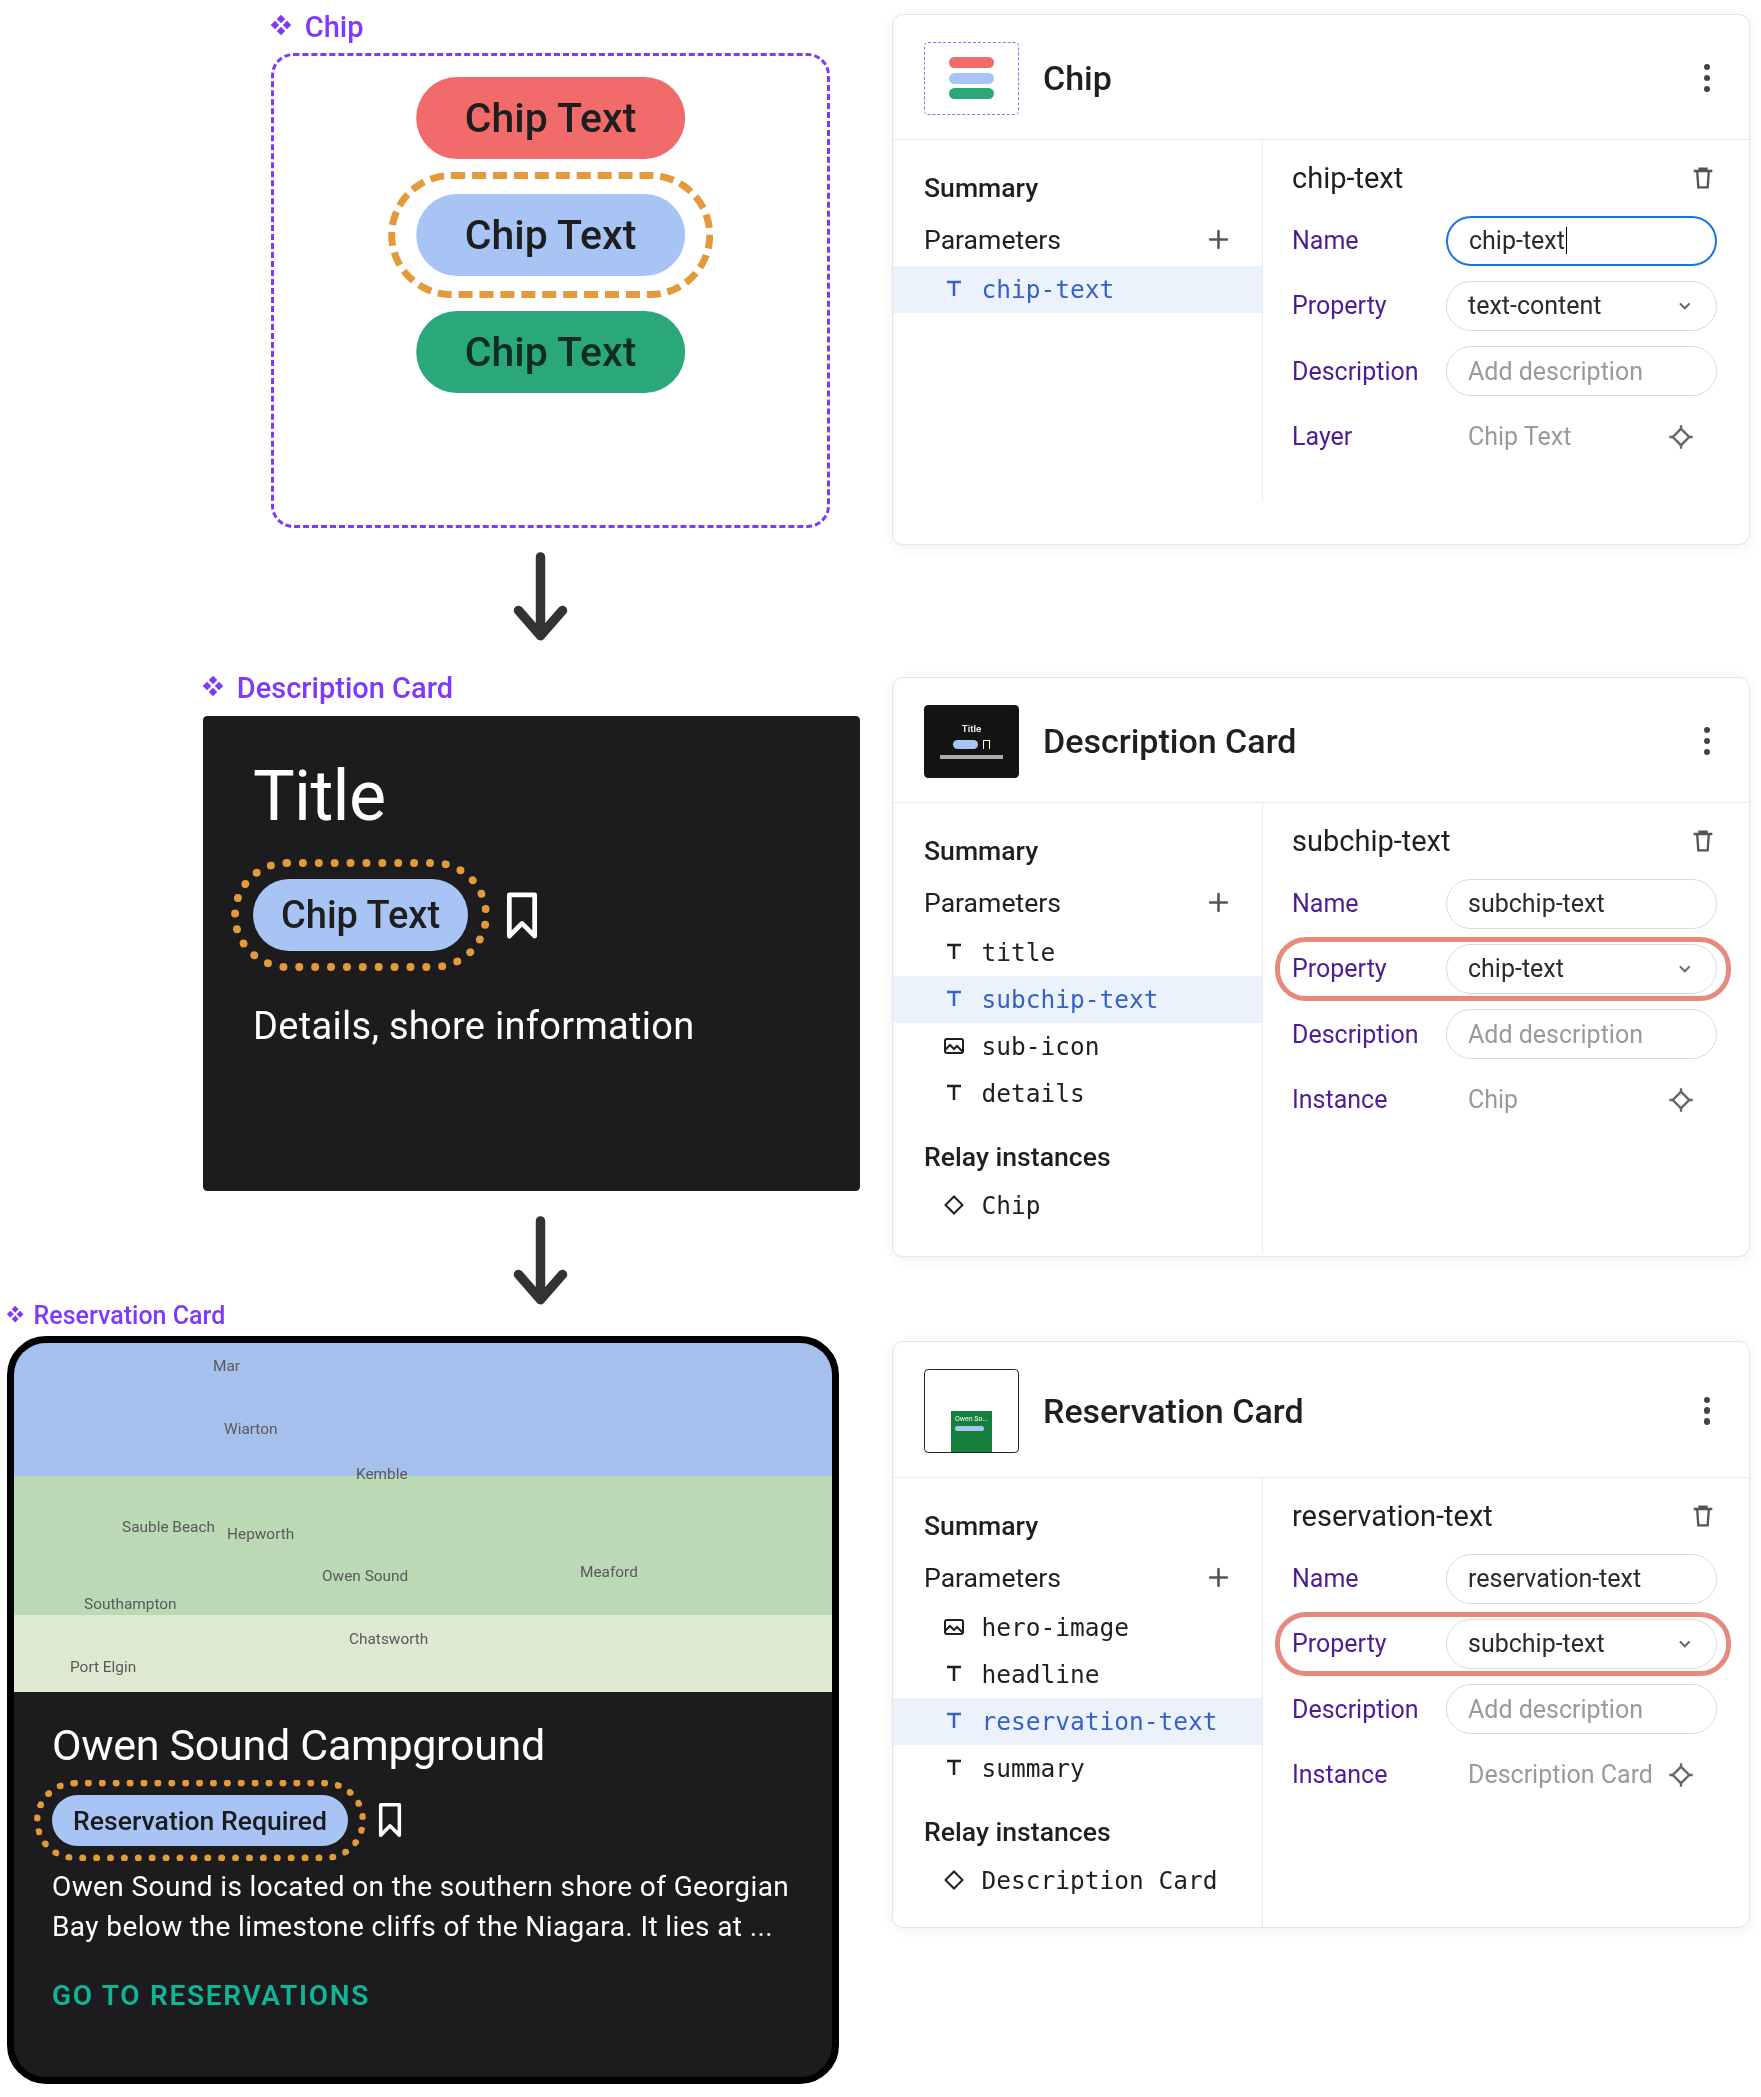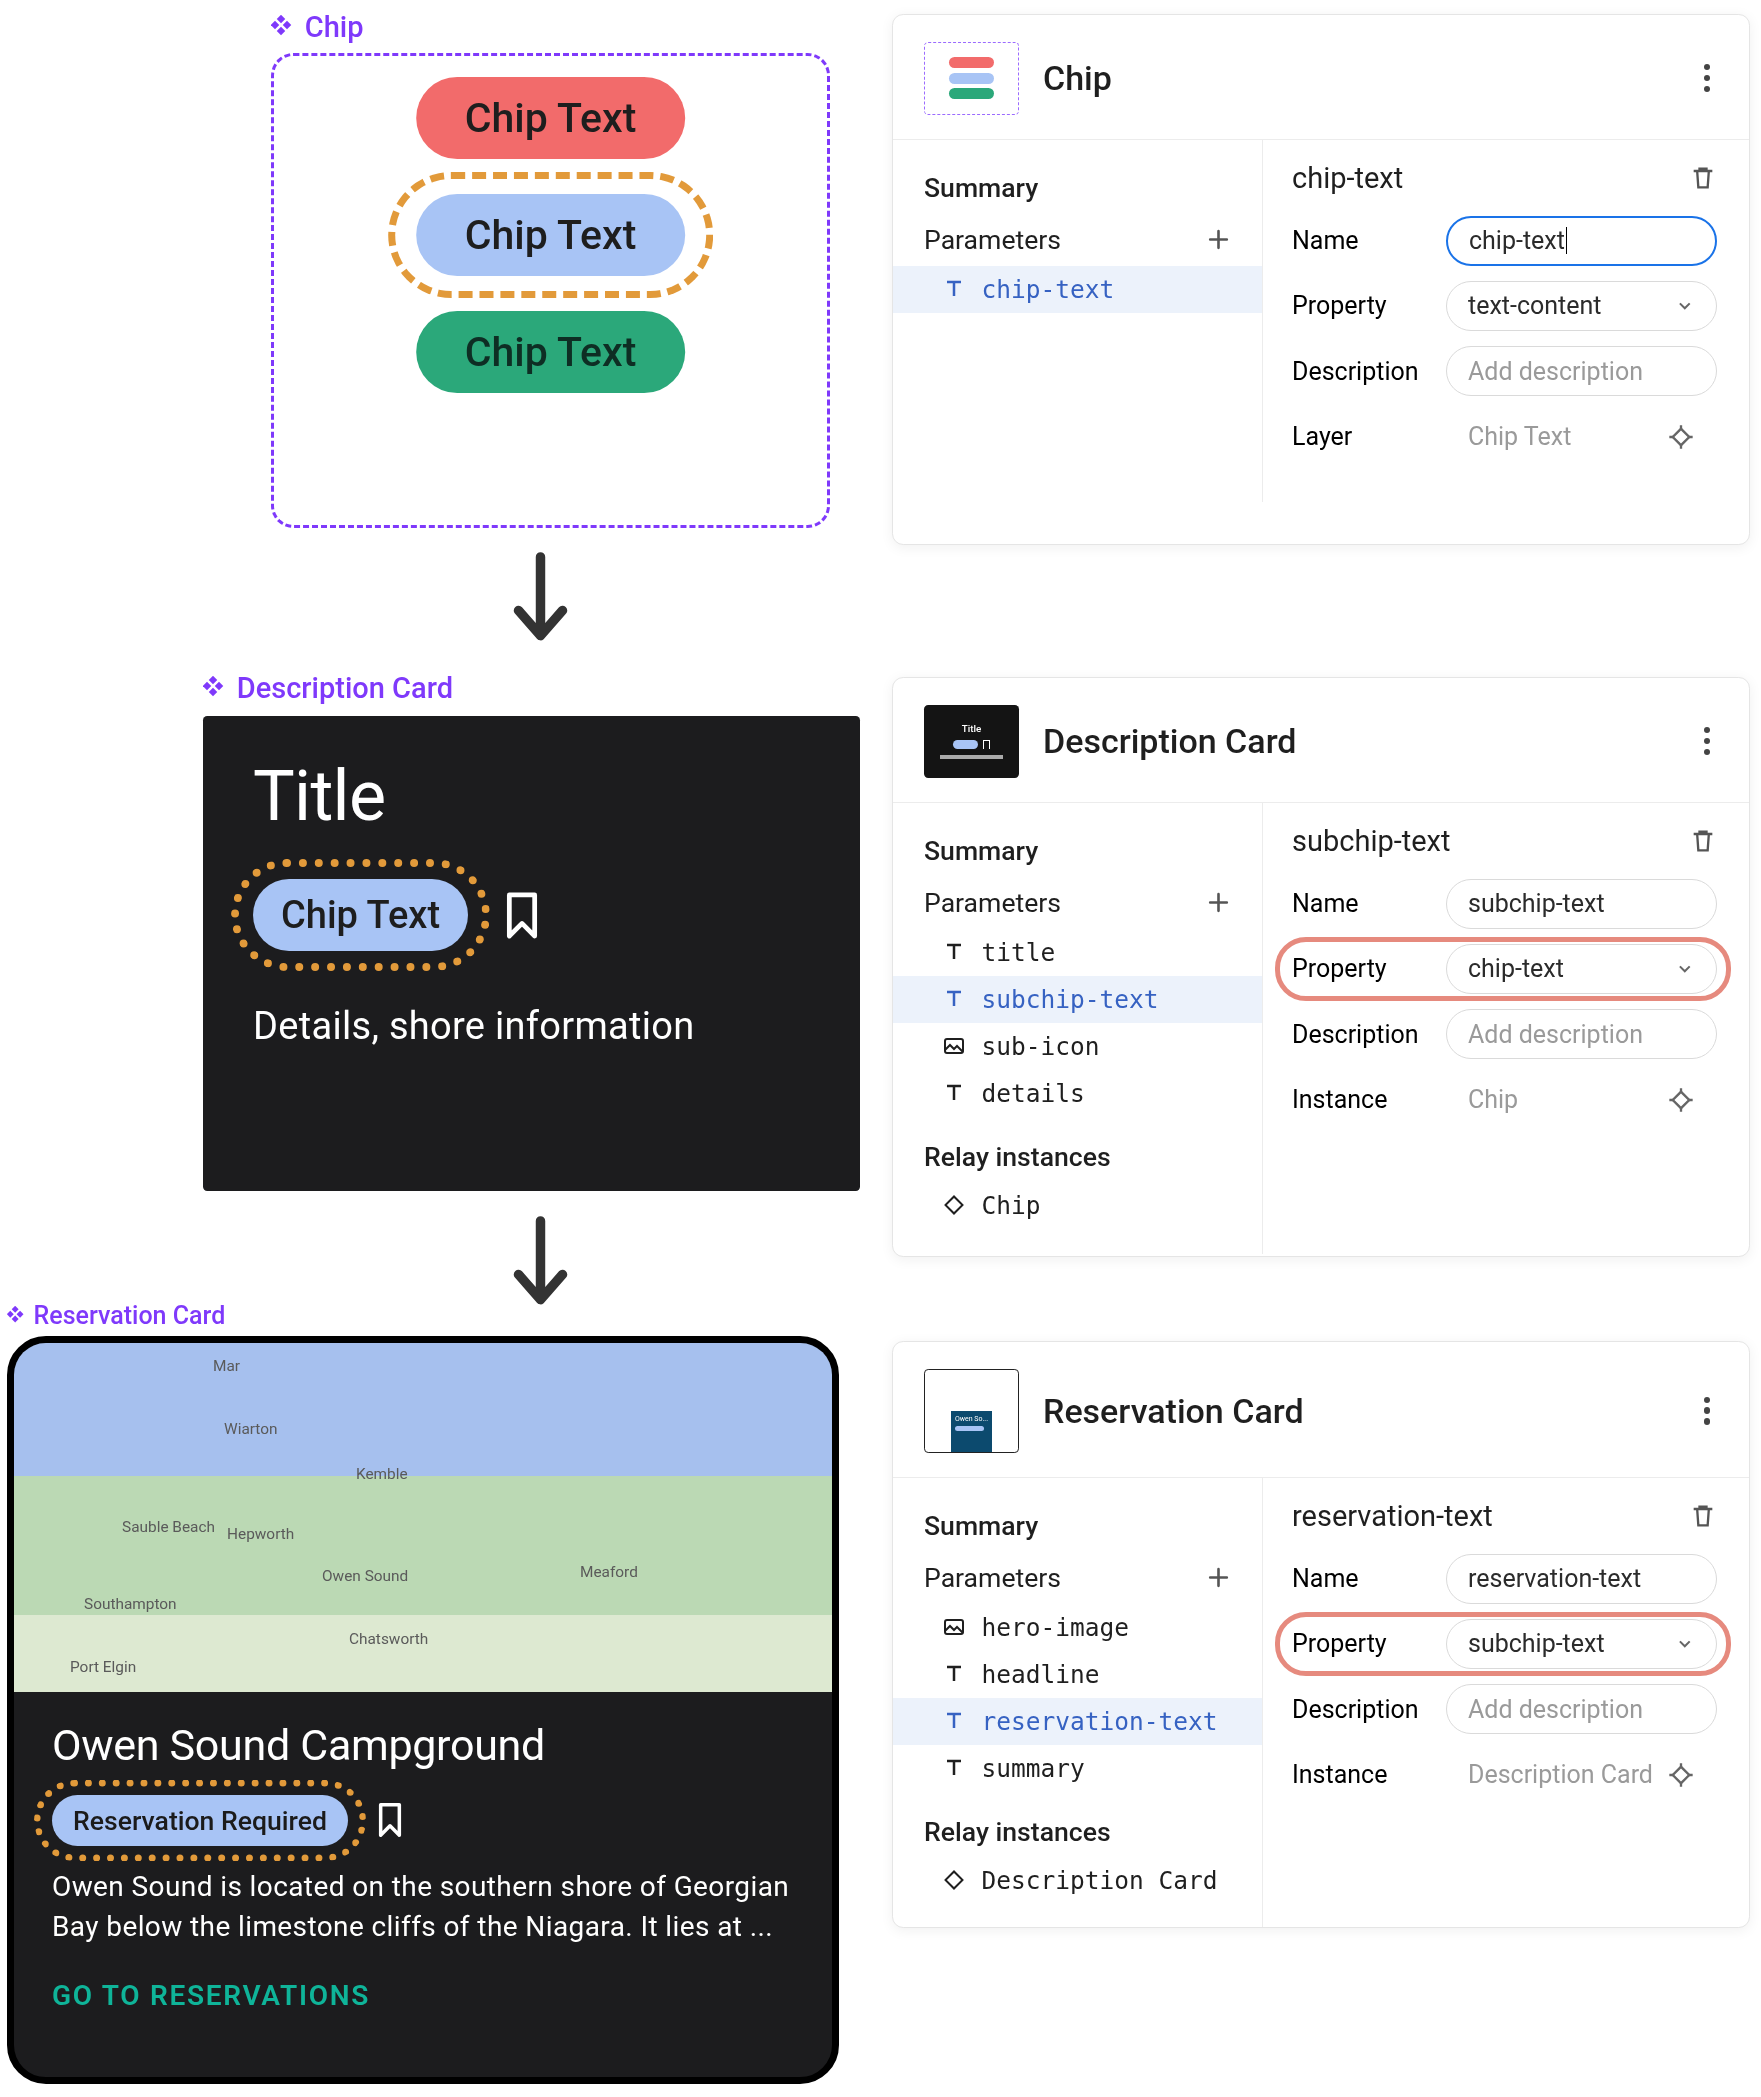--- a/index.html
+++ b/index.html
@@ -194,21 +194,21 @@
     margin-bottom: 21px;
   }
   .form-header .fname { font-size: 29px; font-weight: 400;}
   .trash { width: 28px; height: 28px; color: #555;}
   .trash svg { width:100%; height:100%; display:block;}
 
   .form-row {
     display: flex; align-items: center; gap: 14px;
     margin: 15.4px 0;
   }
-  .form-row .flabel { width: 140px; font-size: 25px; color: #000000;}
+  .form-row .flabel { width: 140px; font-size: 25px; color: #4c1d95;}
   .field {
     flex: 1;
     height: 50px;
     border: 1.4px solid #DADADA;
     border-radius: 28px;
     padding: 0 21px;
     font-size: 25px;
     display:flex; align-items:center;
     color: #2b2b2b;
     background: #fff;
@@ -248,21 +248,21 @@
   .thumb-desc .tt { color:#fff; font-size:9.8px; font-weight:500;}
   .thumb-desc .row { display:flex; align-items:center; gap:5.6px;}
   .thumb-desc .thumb-blue { background: var(--blue-chip); width: 25px; height: 8.4px; border-radius: 5.6px;}
   .thumb-desc .bm { width: 7px; height: 9.8px; border: 1.4px solid #fff; border-bottom: none;}
   .thumb-desc .line { background: #aaa; height: 4.2px; width: 63px;}
 
   .thumb-res {
     display:flex; flex-direction:column; border:0.7px solid #222; border-radius:4.2px; overflow:hidden;
   }
   .thumb-res .m { height: 50%; background: linear-gradient(180deg, var(--map-water) 0 45%, var(--map-land) 45%);}
-  .thumb-res .d { height: 50%; background: #0c4a6e; padding:4.2px;}
+  .thumb-res .d { height: 50%; background: #15803d; padding:4.2px;}
   .thumb-res .d .h { color:#fff; font-size:7px;}
   .thumb-res .d .c { background: var(--blue-chip); width:29px; height:5.6px; border-radius:4.2px; margin-top:2.8px;}
 
 </style>
 </head>
 <body>
 
 <div class="comp-label" style="left:271px; top:9.8px;">
   <span class="diamond-set">
     <svg viewBox="0 0 24 24">

